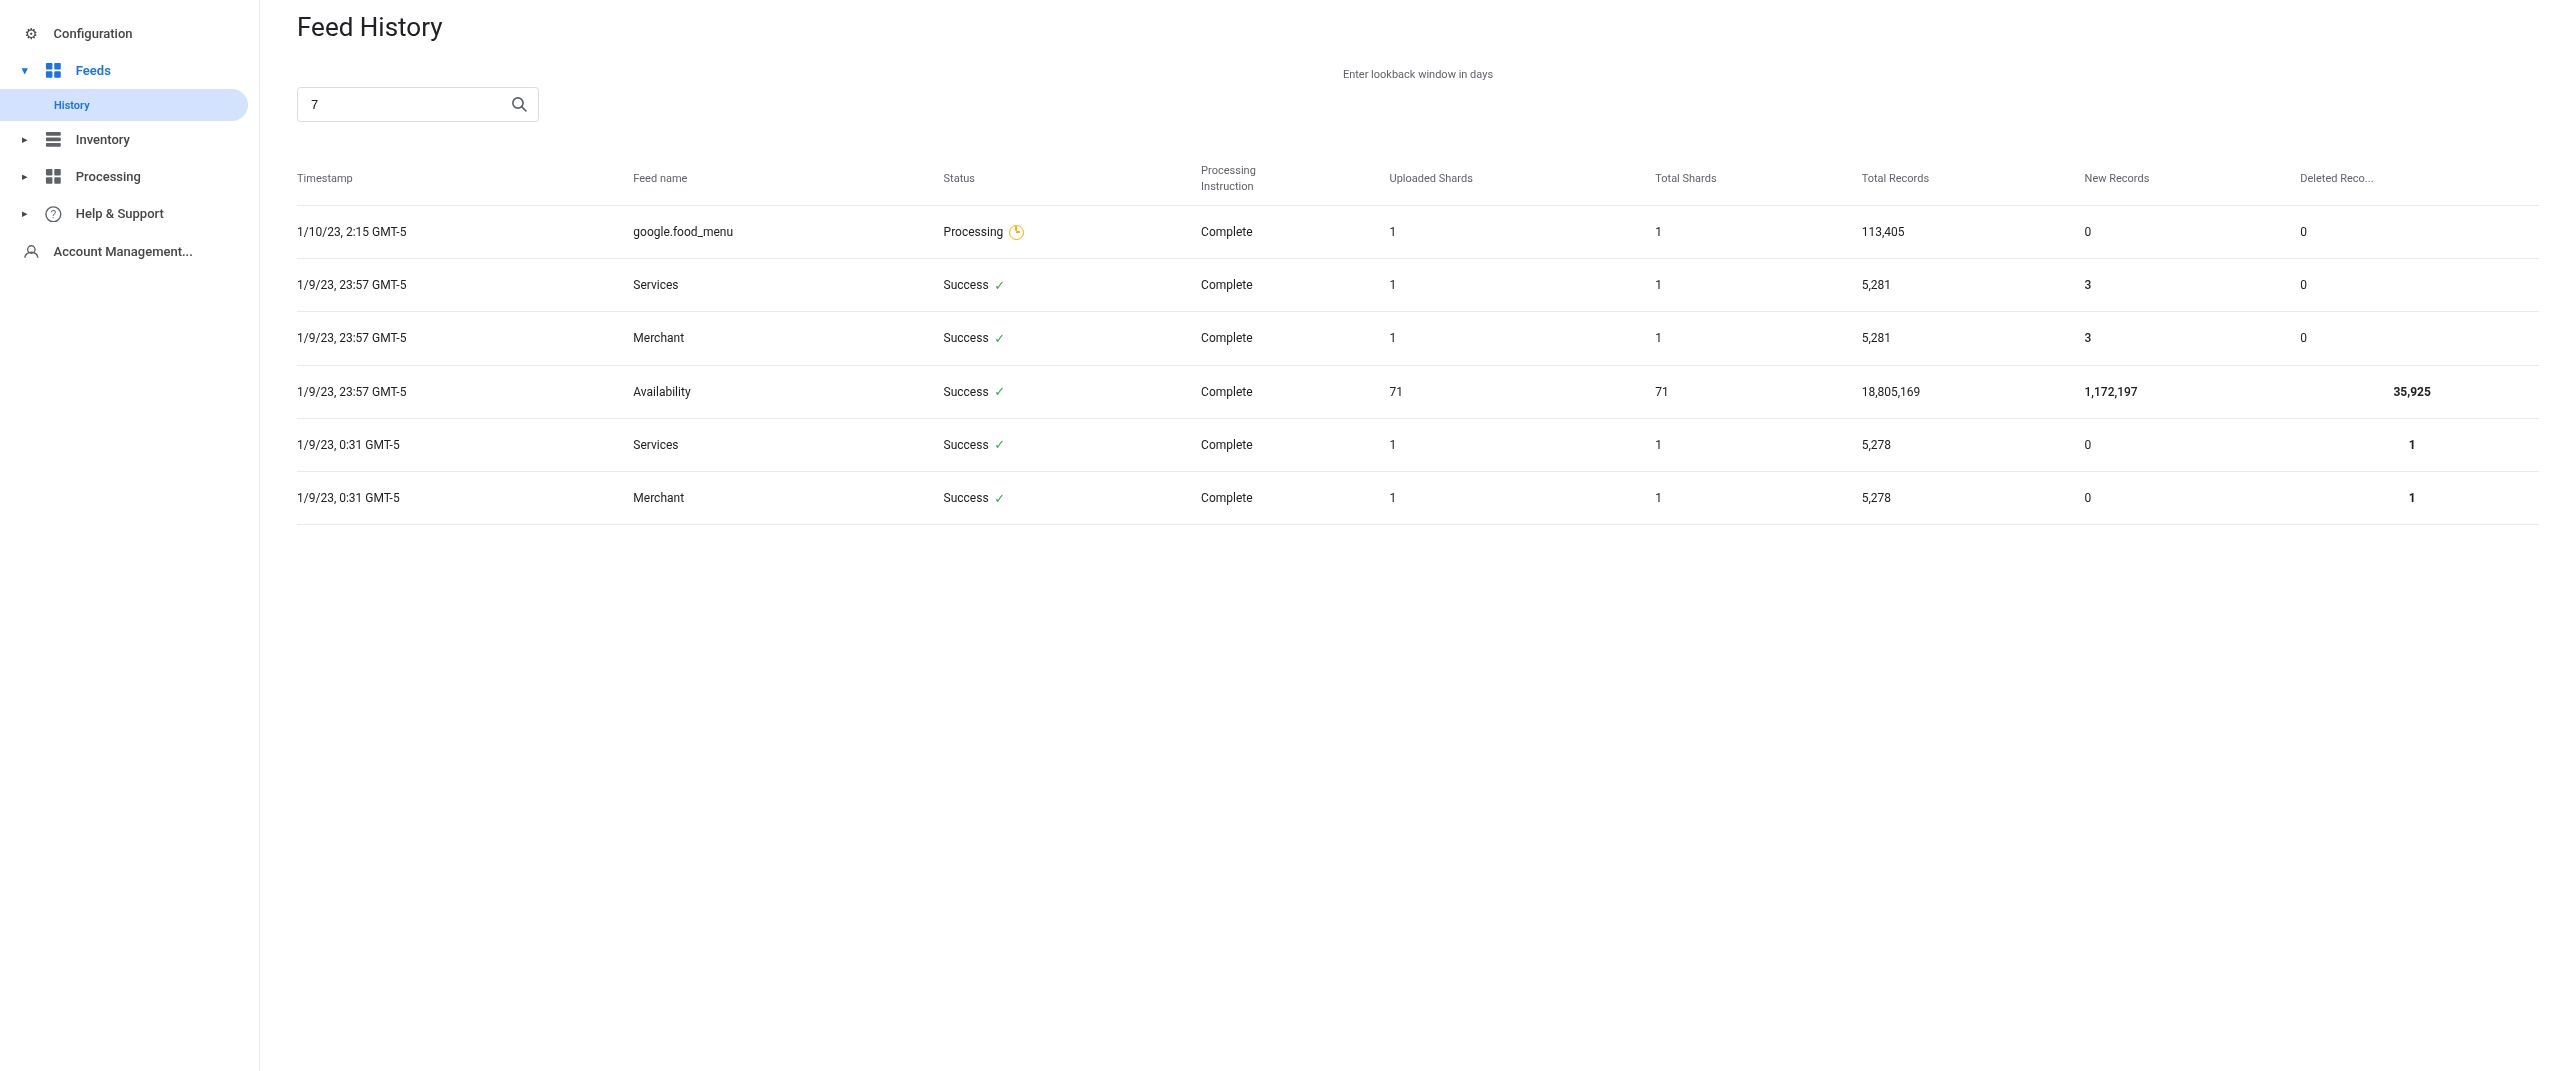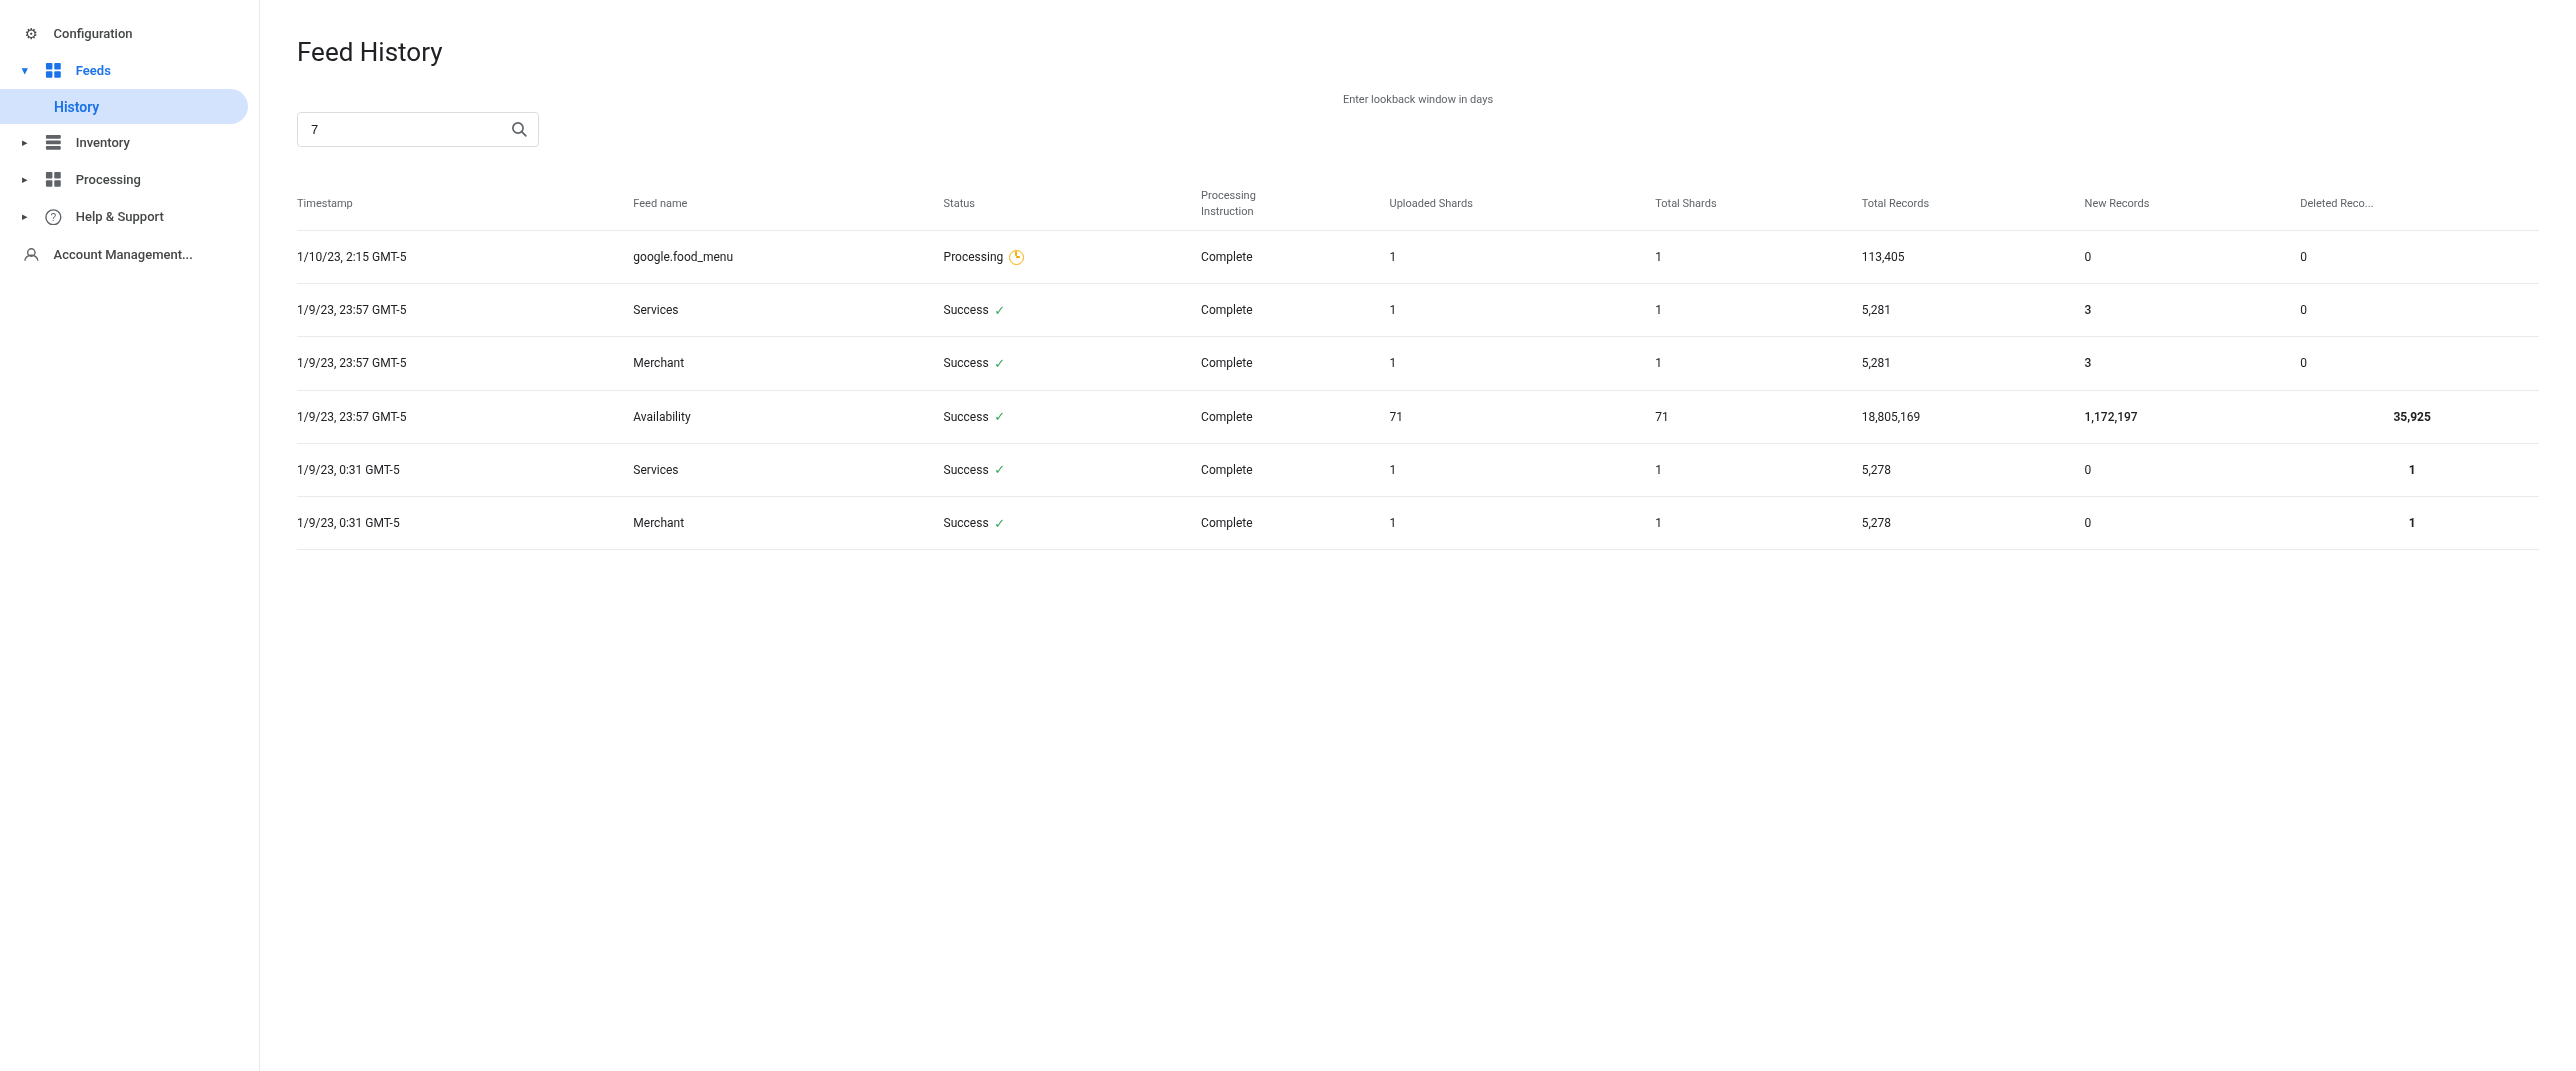--- a/index.html
+++ b/index.html
@@ -52,38 +52,38 @@
     .sidebar-item.feeds-parent {
       color: #1a73e8;
       font-weight: 600;
     }
     .sidebar-sub-item {
       display: flex;
       align-items: center;
       padding: 9.3px 22px 9.3px 54px;
       cursor: pointer;
       color: #444746;
-      font-size: 14px;
+      font-size: 11px;
       font-weight: 500;
       border-radius: 0 22px 22px 0;
       margin-right: 11px;
       gap: 13px;
       user-select: none;
     }
     .sidebar-sub-item.active {
       background: #d3e3fd;
       color: #1a73e8;
       font-weight: 600;
     }
 
     
     .main {
       flex: 1;
       overflow-y: auto;
-      padding: 37px 37px;
+      padding: 12px 37px;
       background: #fff;
     }
     .page-title {
       font-size: 26px;
       font-weight: 400;
       color: #202124;
       margin-bottom: 26px;
     }
 
     

